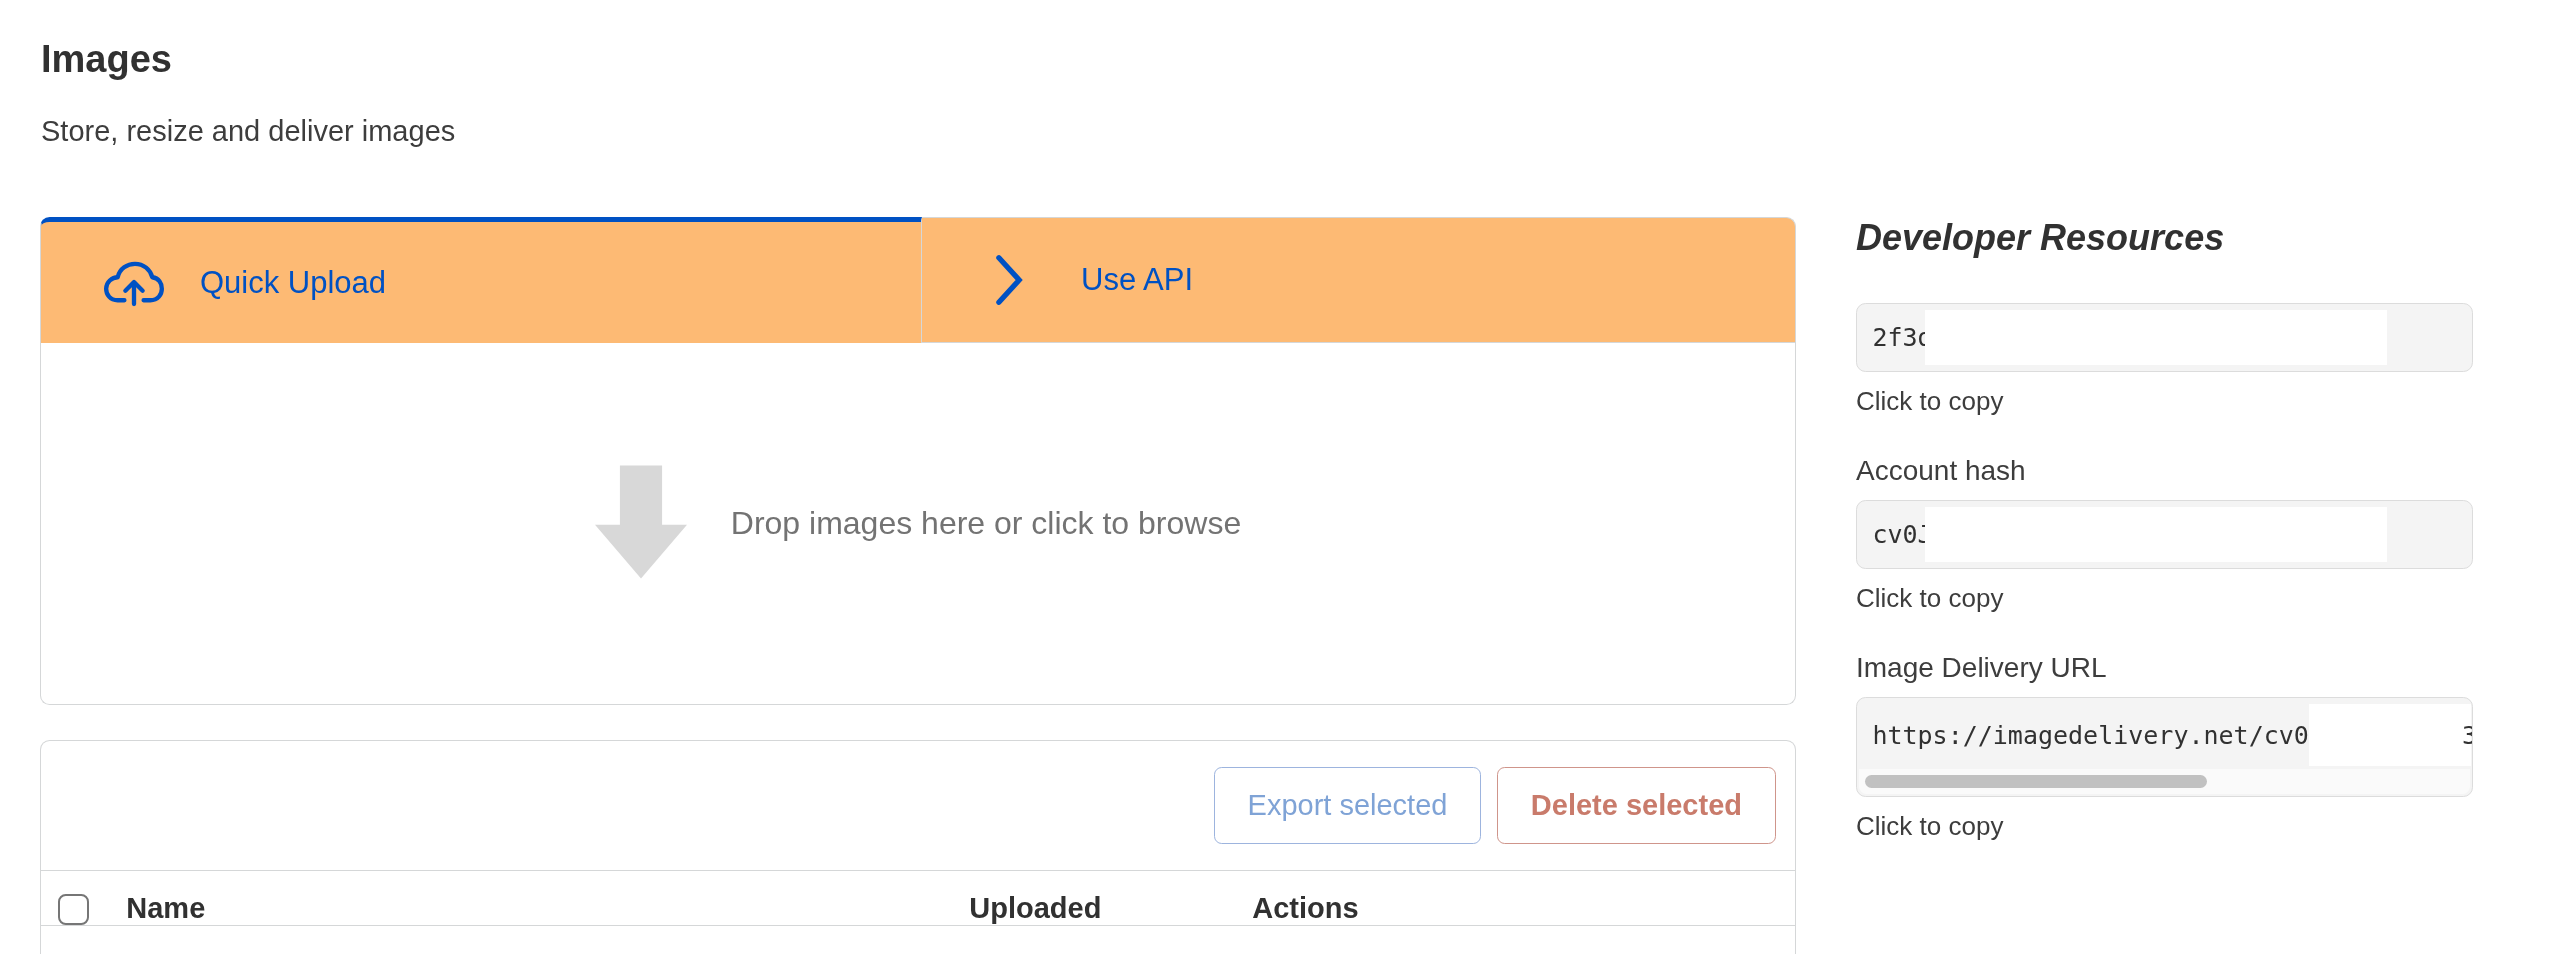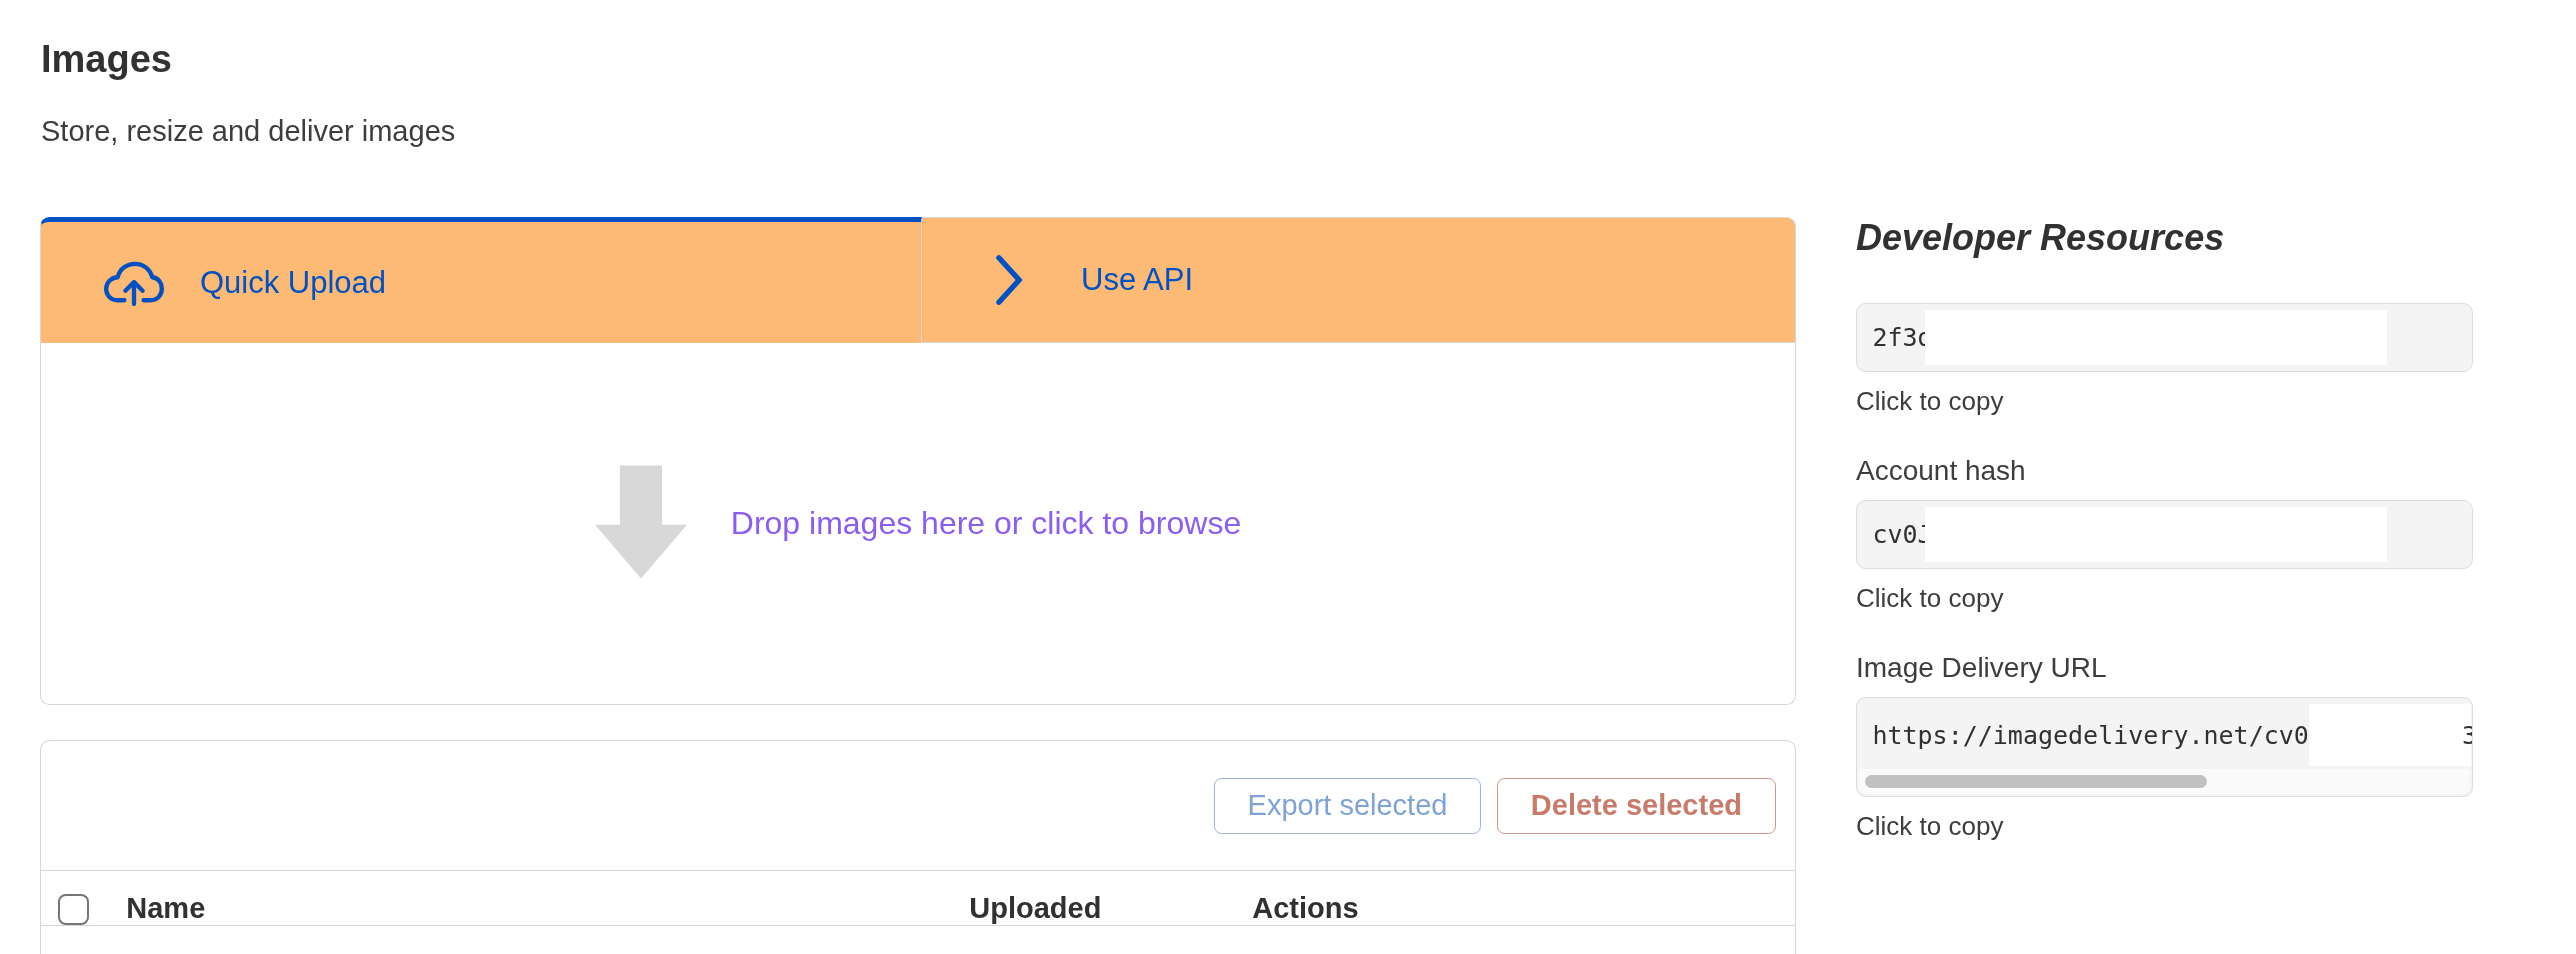--- a/index.html
+++ b/index.html
@@ -49,34 +49,34 @@
   
   .drop-panel{
     box-sizing:border-box;height:362px;
     border-left:1.9px solid #d5d7d8;
     border-right:1.9px solid #d5d7d8;
     border-bottom:1.9px solid #d5d7d8;
     border-bottom-left-radius:9.6px;border-bottom-right-radius:9.6px;
     display:flex;align-items:center;justify-content:center;gap:44px;
     cursor:pointer;background:#fff;
   }
-  .drop-text{font-size:32px;color:#8b5cf6;}
+  .drop-text{font-size:32px;color:#737373;}
   
   .table-panel{
     box-sizing:border-box;margin-top:35px;height:231px;
     border:1.9px solid #d5d7d8;border-bottom:none;
     border-top-left-radius:9.6px;border-top-right-radius:9.6px;
     background:#fff;
   }
   .toolbar-row{
     height:129px;display:flex;justify-content:flex-end;align-items:center;
     padding-right:19px;gap:15.4px;box-sizing:border-box;
   }
   .btn{
-    height:56px;padding:0 33px;background:#fff;
+    height:77px;padding:0 33px;background:#fff;
     border-radius:7.7px;font-size:29px;
     font-family:"Liberation Sans","DejaVu Sans",sans-serif;
     cursor:pointer;
   }
   .btn-export{border:1.9px solid #9db4de;color:#7fa3d6;}
   .btn-delete{border:1.9px solid #cf958b;color:#c97b6b;font-weight:bold;}
   .header-row{
     display:flex;align-items:flex-end;height:56px;box-sizing:border-box;
     border-top:1.9px solid #d5d7d8;border-bottom:1.9px solid #d5d7d8;
   }

